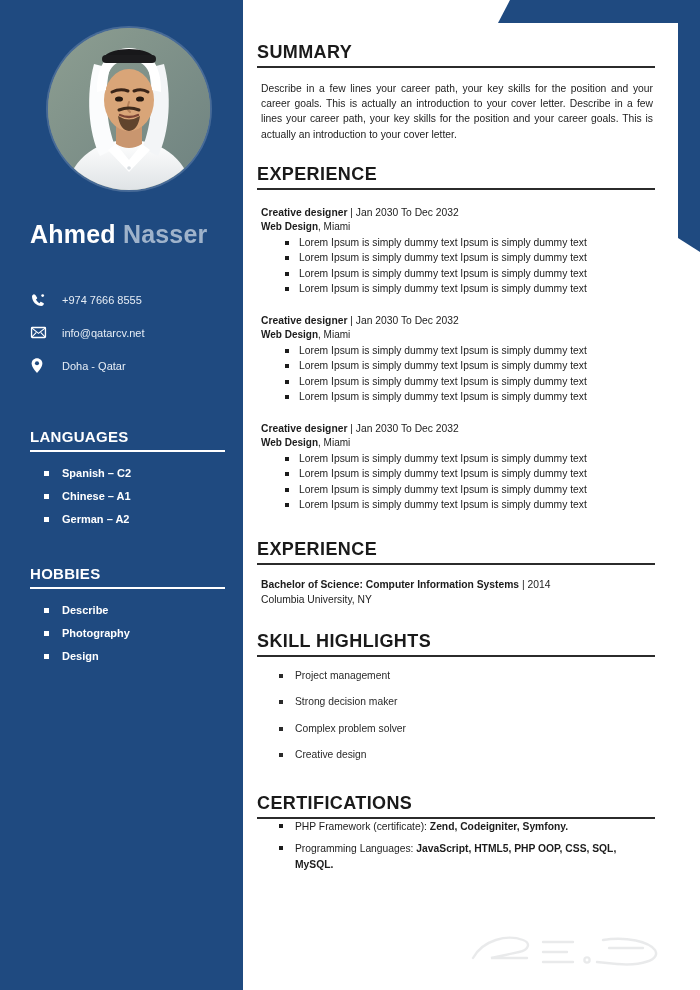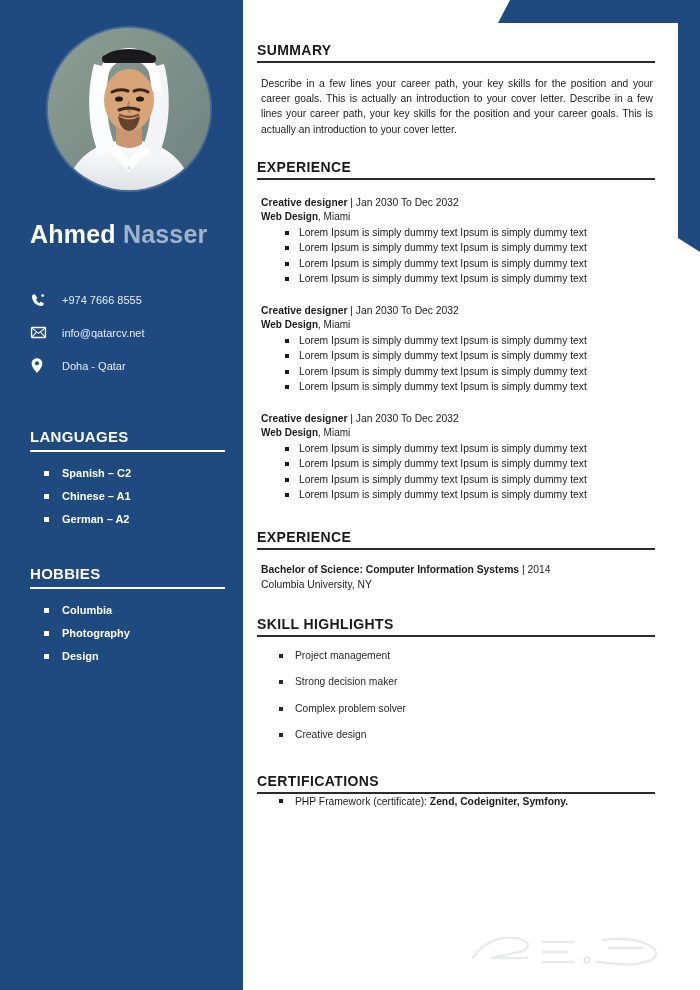--- a/index.html
+++ b/index.html
@@ -168,21 +168,21 @@
     top: 0;
     left: 243px;
     width: 457px;
     height: 990px;
     background: #ffffff;
     z-index: 3;
     padding: 0 45px 0 14px;
   }
 
   .sec-head {
-    font-size: 14px;
+    font-size: 18px;
     font-weight: bold;
     color: #1a1a1a;
     letter-spacing: 0.4px;
     padding-bottom: 3px;
   }
   .sec-rule {
     height: 2px;
     background: #2b2b2b;
     width: 100%;
   }
@@ -385,21 +385,21 @@
         <li>Spanish – C2</li>
         <li>Chinese – A1</li>
         <li>German – A2</li>
       </ul>
     </section>
 
     <section class="side-section" style="top:565px;">
       <div class="side-head">HOBBIES</div>
       <div class="side-rule"></div>
       <ul class="side-list">
-        <li>Columbia</li>
+        <li>Describe</li>
         <li>Photography</li>
         <li>Design</li>
       </ul>
     </section>
   </aside>
 
   <main class="main">
 
     <section style="padding-top:42px;">
       <div class="sec-head">SUMMARY</div>
@@ -492,20 +492,23 @@
       </div>
     </section>
 
     <section style="padding-top:18px;">
       <div class="sec-head">CERTIFICATIONS</div>
       <div class="sec-rule"></div>
       <ul class="cert-list">
         <li>
           <span>PHP Framework (certificate): </span><b>Zend, Codeigniter, Symfony.</b>
         </li>
+        <li>
+          <span>Programming Languages: </span><b>JavaScript, HTML5, PHP OOP, CSS, SQL, MySQL.</b>
+        </li>
       </ul>
     </section>
   </main>
 
   <svg class="watermark" viewBox="0 0 215 70">
     <g fill="none" stroke="#b9bcc0" stroke-width="2.4" stroke-linecap="round">
       <path d="M16 44 C 26 26, 50 20, 66 26 C 74 29, 72 36, 62 38 L 34 44 L 70 44"></path>
       <path d="M86 28 L 116 28 M86 38 L 110 38 M86 48 L 116 48"></path>
       <circle cx="130" cy="46" r="2.6"></circle>
       <path d="M146 26 C 170 22, 192 28, 198 36 C 204 46, 184 52, 160 50 L 140 48"></path>

